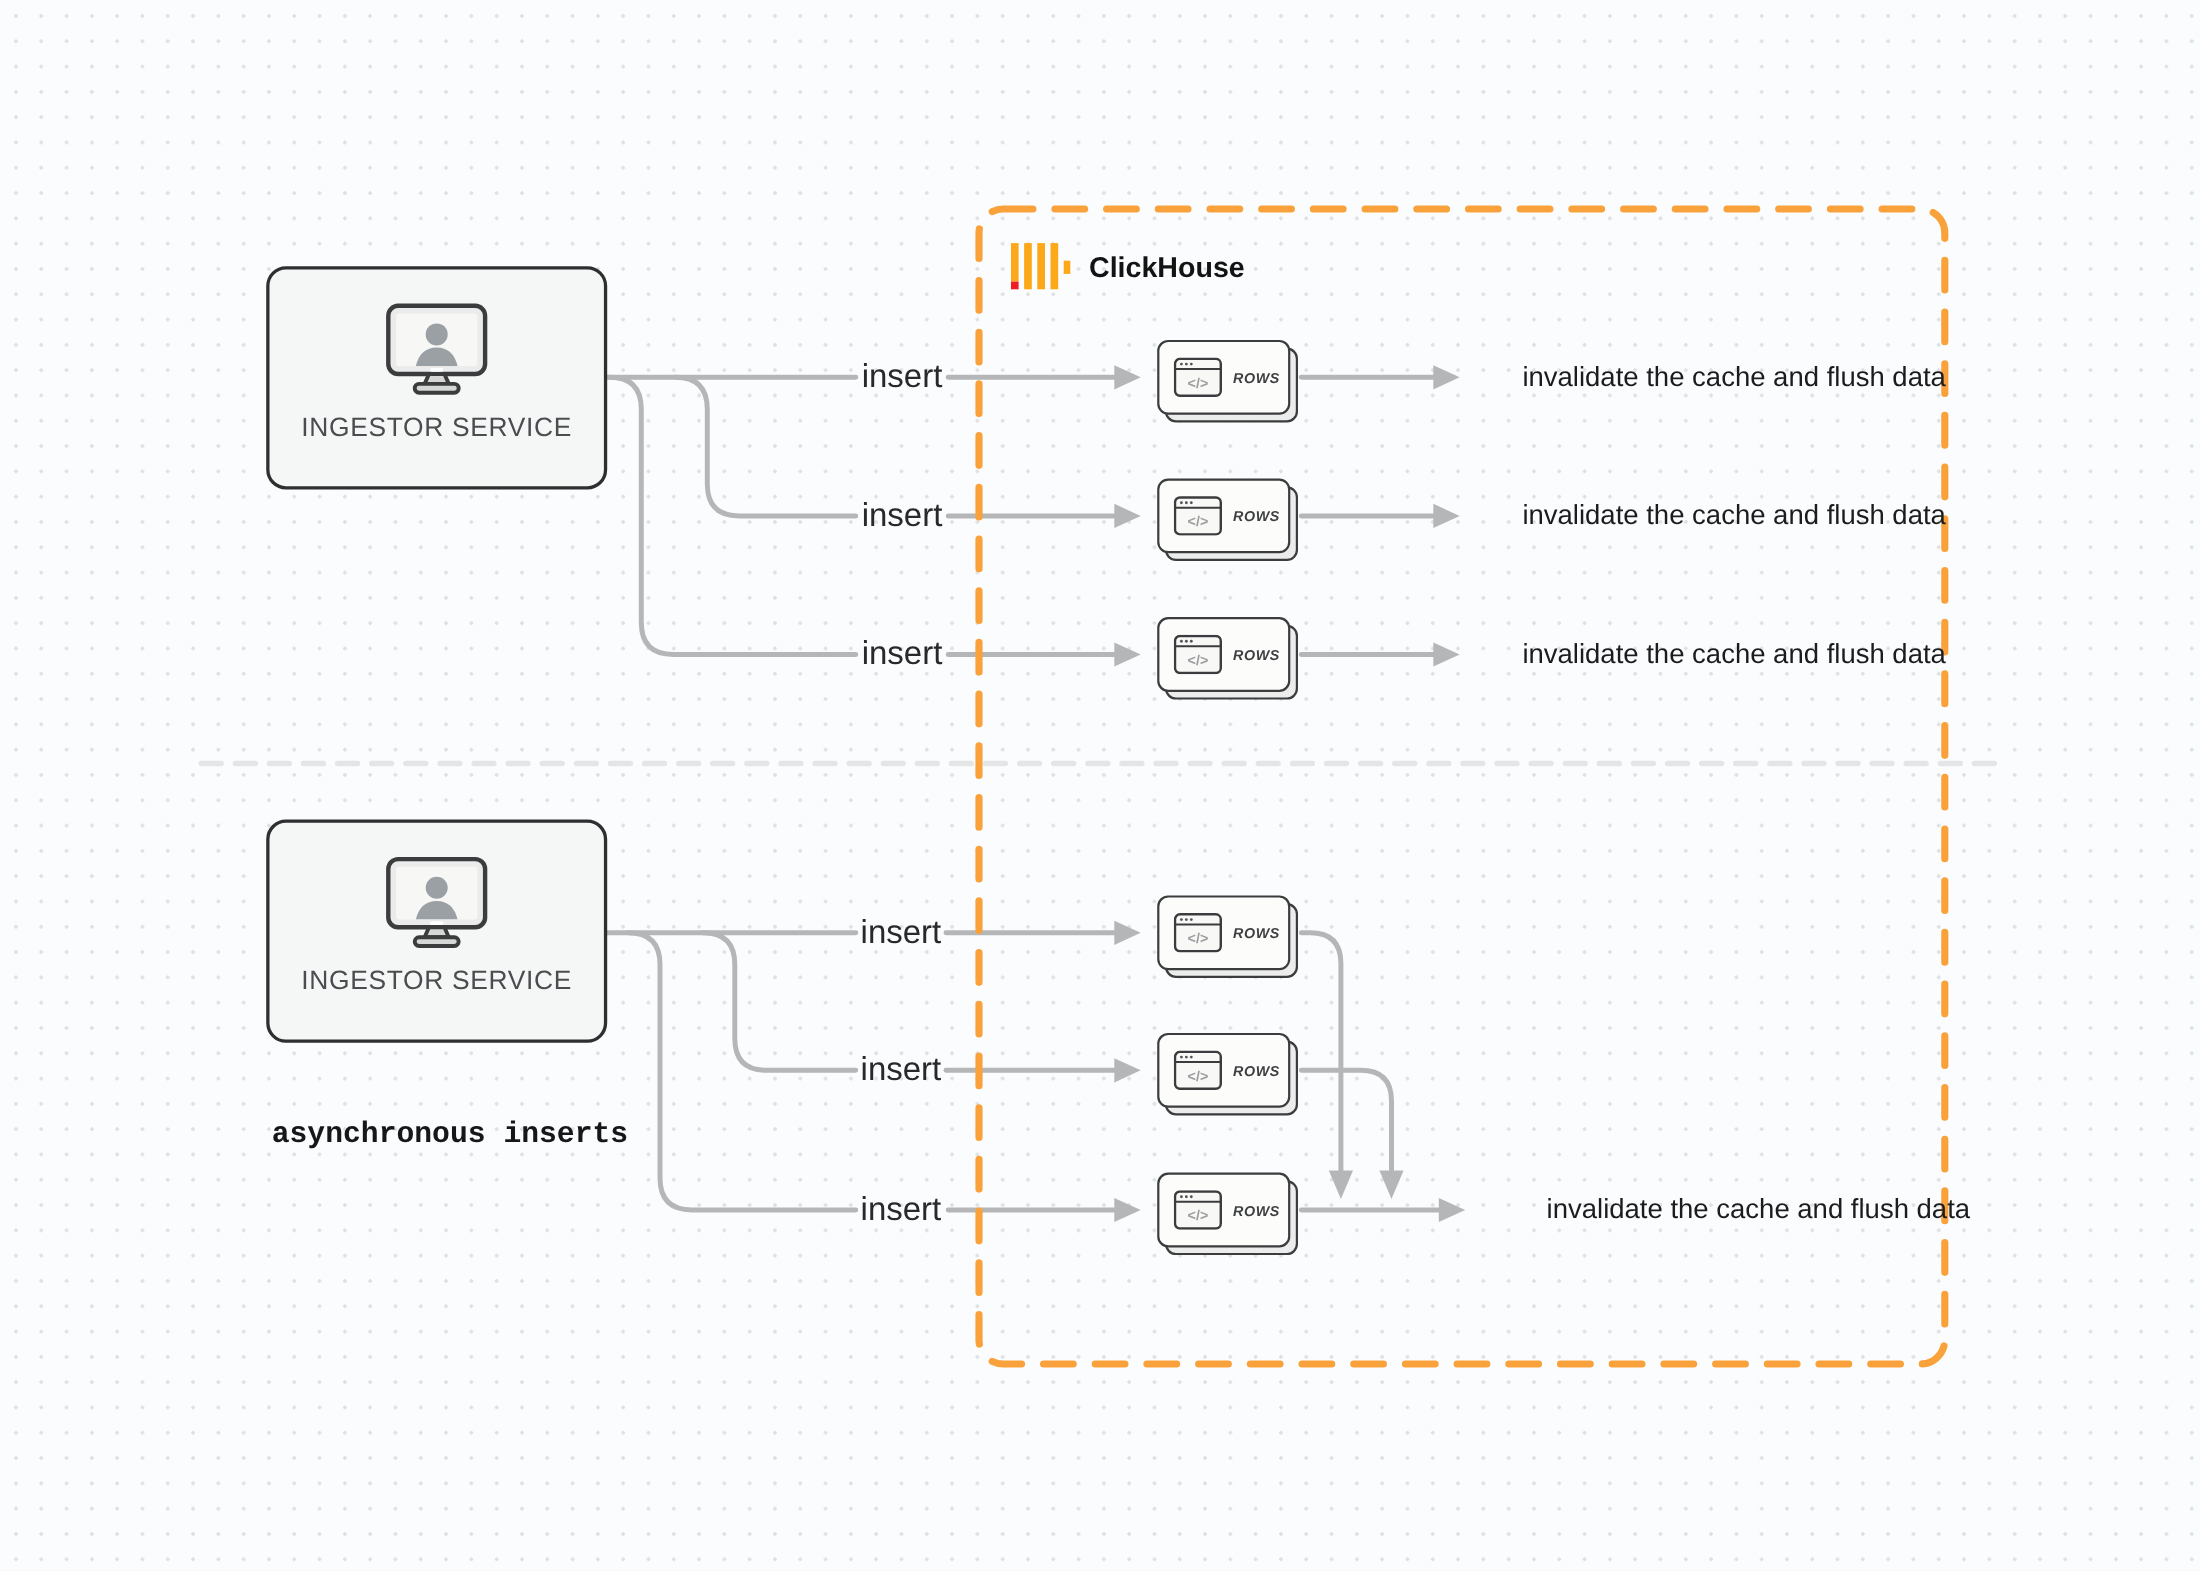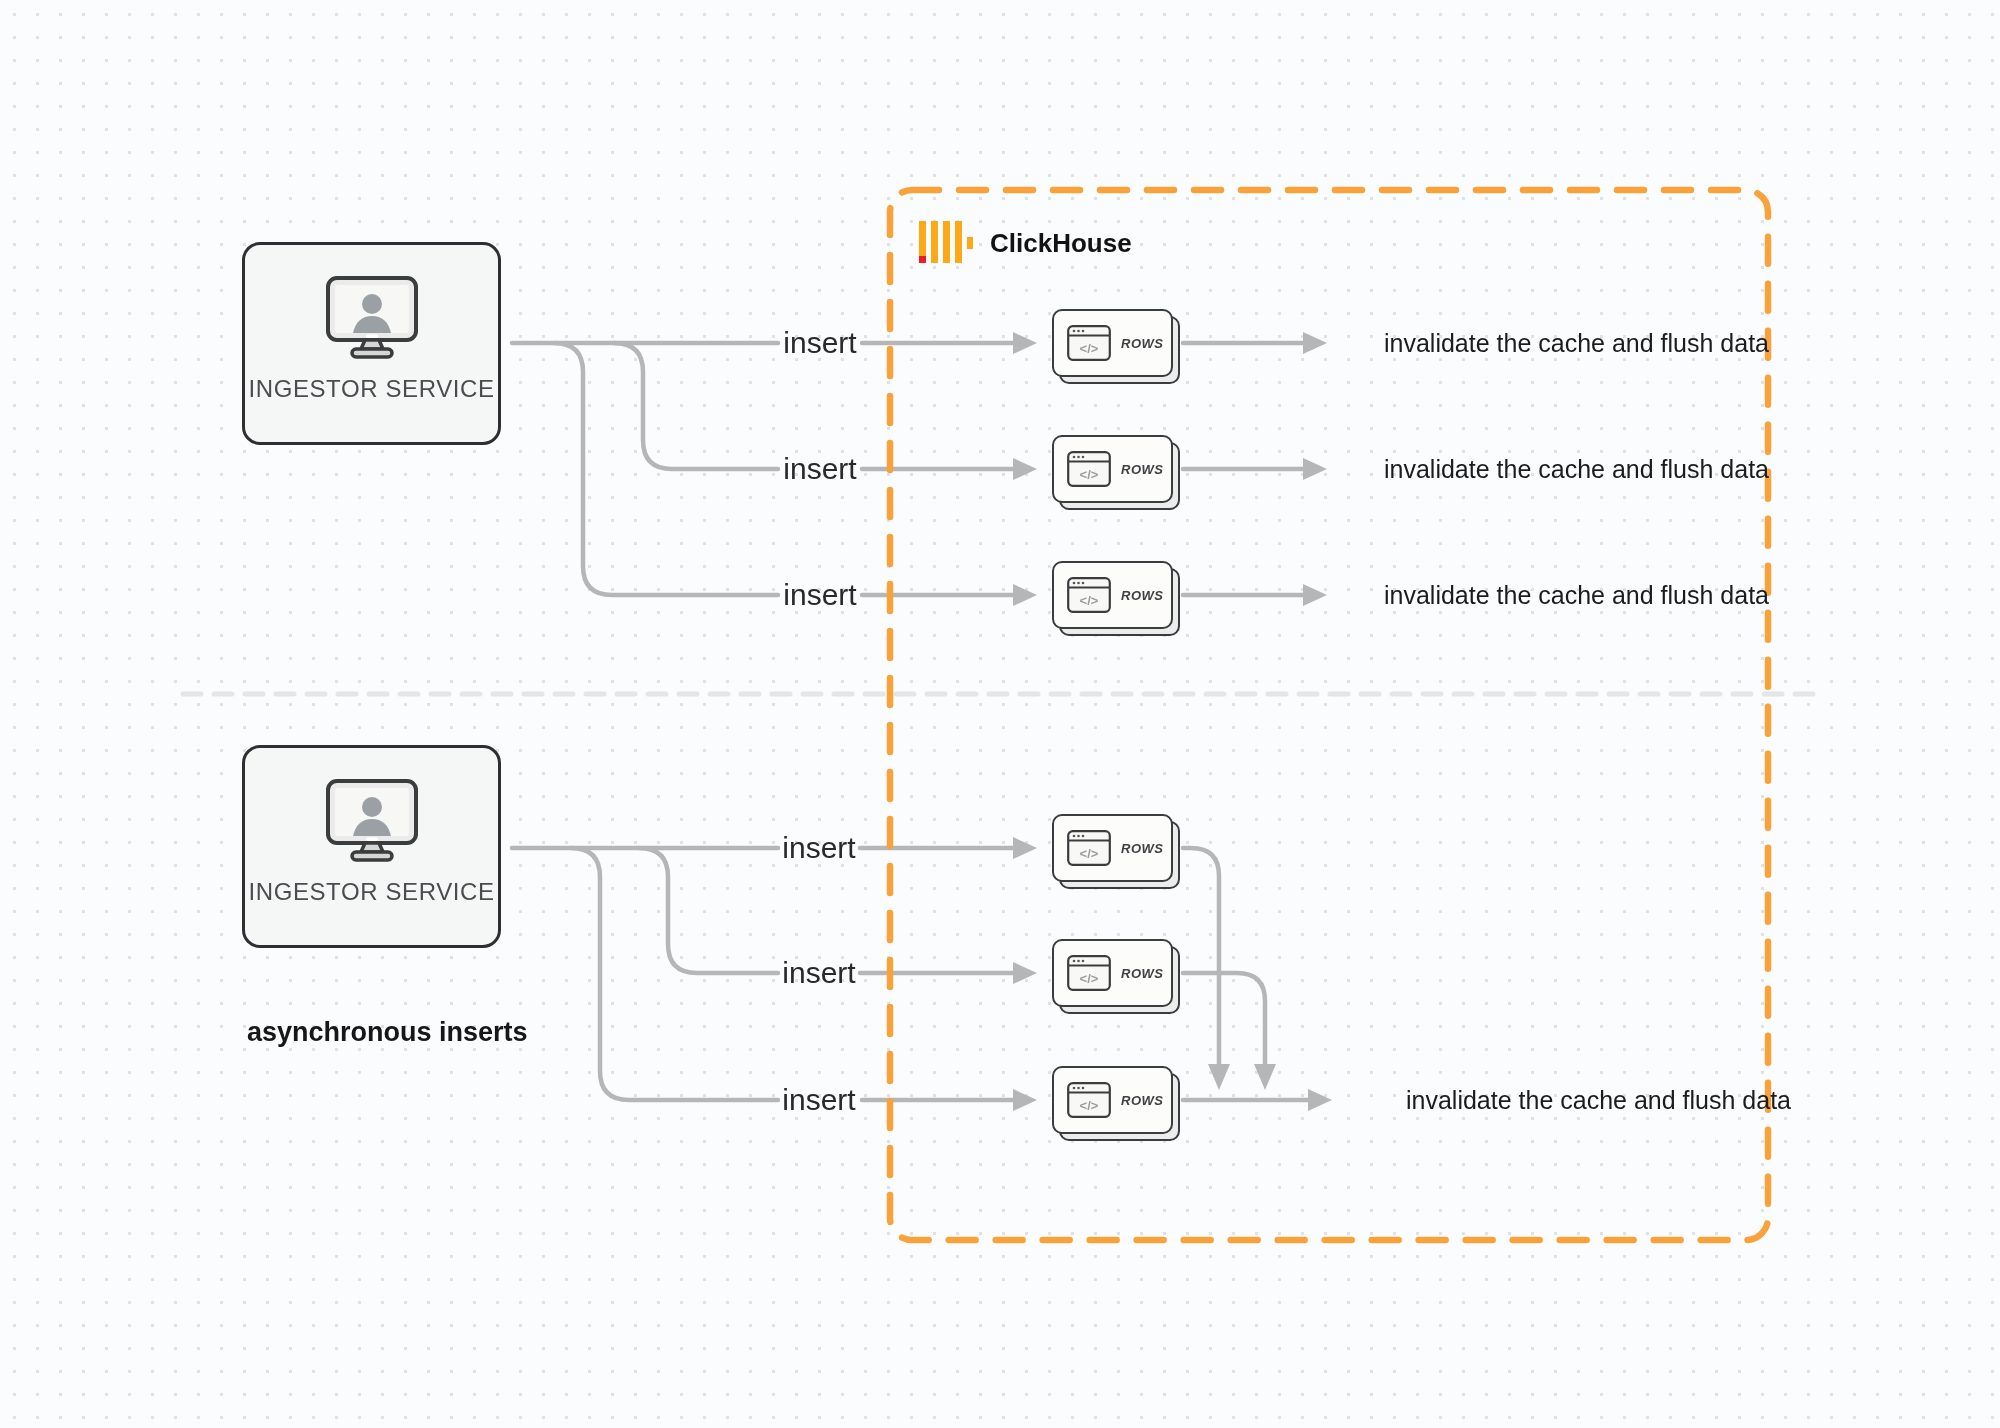--- a/index.html
+++ b/index.html
@@ -10,21 +10,21 @@
     background-image:radial-gradient(circle,#dfe2e4 1.7px,transparent 1.8px);
     background-size:23px 23px;
     background-position:3px 3px;
     font-family:"Liberation Sans",sans-serif;
     overflow:hidden;
   }
   .layer{position:absolute;left:0;top:0;width:2000px;height:1428px;}
 
   
   .service-box{
-    position:absolute;width:259px;height:203px;box-sizing:border-box;
+    position:absolute;width:310px;height:203px;box-sizing:border-box;
     background:#f5f6f6;border:3.5px solid #2d2f30;border-radius:18px;
     display:flex;flex-direction:column;align-items:center;justify-content:flex-start;
     padding-top:30px;
   }
   .service-box .label{
     margin-top:12px;font-size:24px;color:#4a4d4f;letter-spacing:.6px;white-space:nowrap;
   }
 
   
   .caption{
@@ -162,21 +162,21 @@
         <circle cx="50" cy="29" r="10"></circle>
         <path d="M31 58 Q35 41 50 41 Q65 41 69 58 Z"></path>
       </g>
       <rect x="44" y="59.5" width="12" height="3.5" rx="1.75" fill="#ffffff"></rect>
       <path d="M43 65 L57 65 L61 74 L39 74 Z" fill="#d6d6d6" stroke="#3a3c3d" stroke-width="3.5" stroke-linejoin="round"></path>
       <rect x="30" y="74" width="40" height="8" rx="4" fill="#d6d6d6" stroke="#3a3c3d" stroke-width="3.5"></rect>
     </svg>
     <div class="label">INGESTOR SERVICE</div>
   </div>
 
-  <div class="caption" style="left:247px;top:1017px;">asynchronous inserts</div>
+  <div class="caption" style="left:247px;top:1017px;font-family:Liberation Mono, monospace;">asynchronous inserts</div>
 
   <div class="insert-label" style="left:820px;top:343px;">insert</div>
   <div class="insert-label" style="left:820px;top:469px;">insert</div>
   <div class="insert-label" style="left:820px;top:595px;">insert</div>
   <div class="insert-label" style="left:819px;top:848px;">insert</div>
   <div class="insert-label" style="left:819px;top:973px;">insert</div>
   <div class="insert-label" style="left:819px;top:1100px;">insert</div>
 
   <div class="rows-card" style="left:1052px;top:309px;">
     <div class="back"></div>

